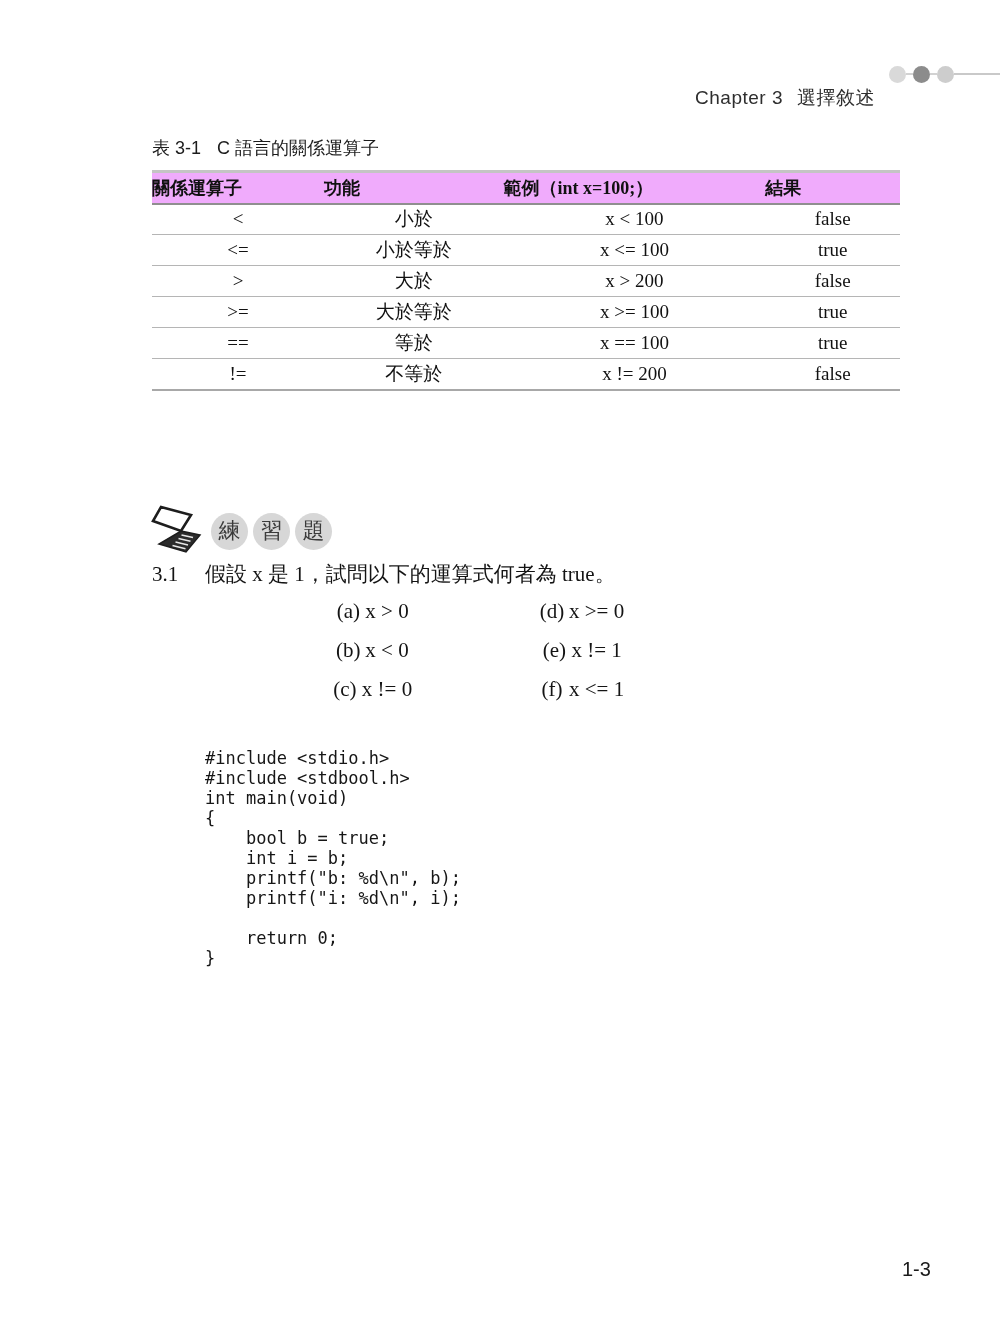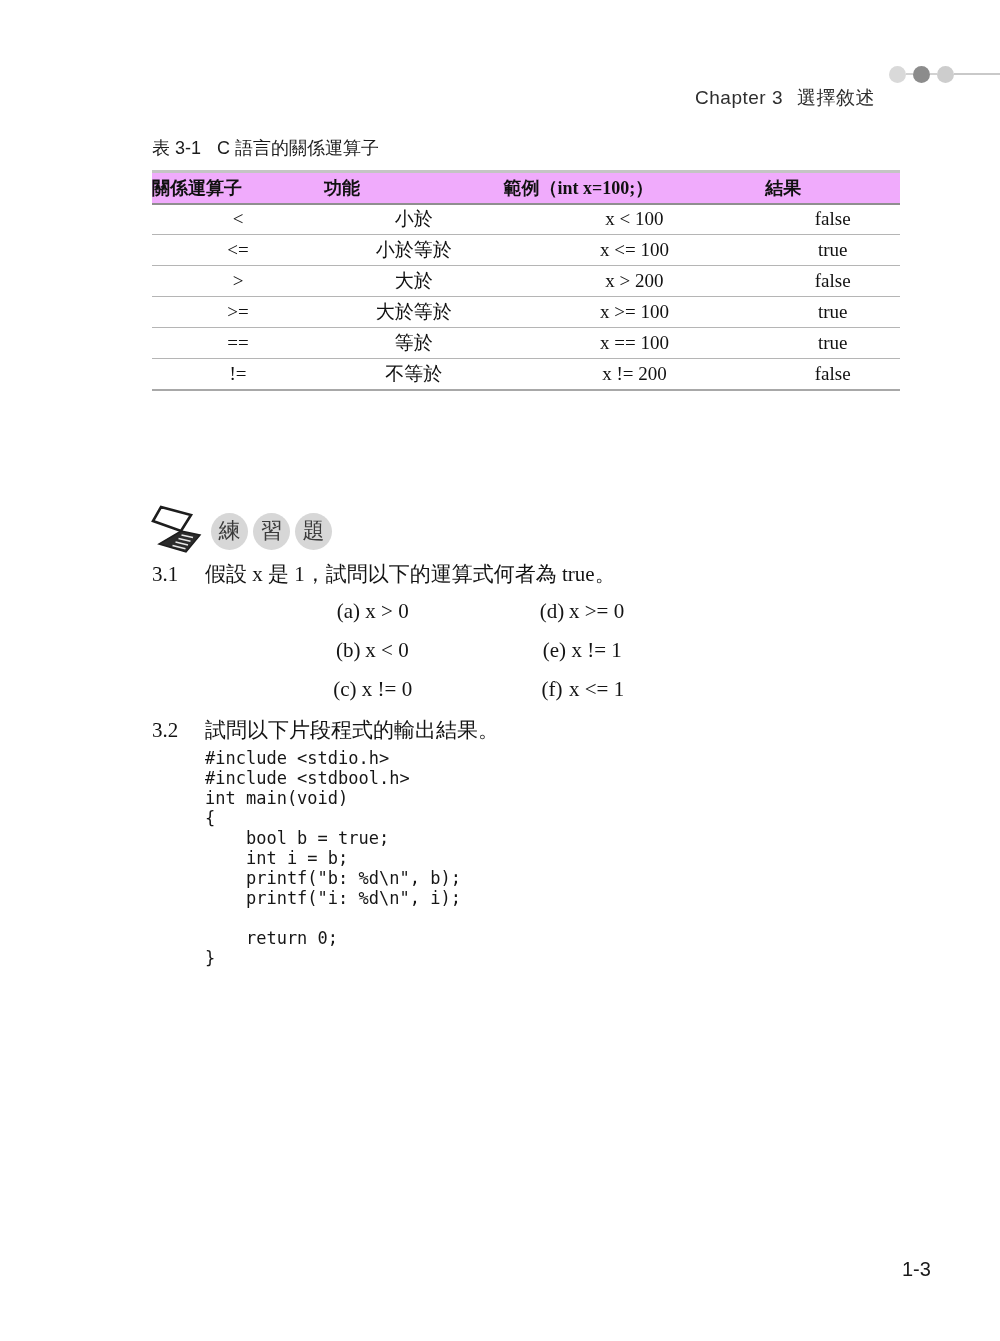--- a/index.html
+++ b/index.html
@@ -200,24 +200,20 @@
 
   <div class="options-grid">
     <span class="option"><span class="opt-label">(a)</span><span>x &gt; 0</span></span>
     <span class="option"><span class="opt-label">(b)</span><span>x &lt; 0</span></span>
     <span class="option"><span class="opt-label">(c)</span><span>x != 0</span></span>
     <span class="option"><span class="opt-label">(d)</span><span>x &gt;= 0</span></span>
     <span class="option"><span class="opt-label">(e)</span><span>x != 1</span></span>
     <span class="option"><span class="opt-label">(f)</span><span>x &lt;= 1</span></span>
   </div>
 
-  <div class="exercise-item ex-32">
-    <span class="ex-number">3.2</span>
-    <span class="ex-text">試問以下片段程式的輸出結果。</span>
-  </div>
 
   <pre class="code-block">#include &lt;stdio.h&gt;
 #include &lt;stdbool.h&gt;
 int main(void)
 {
     bool b = true;
     int i = b;
     printf("b: %d\n", b);
     printf("i: %d\n", i);
 

